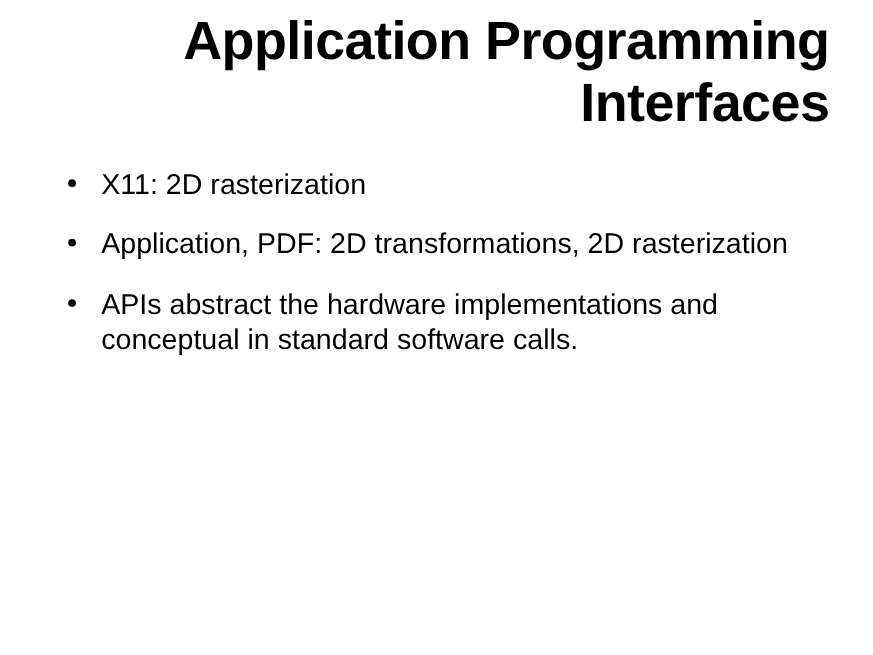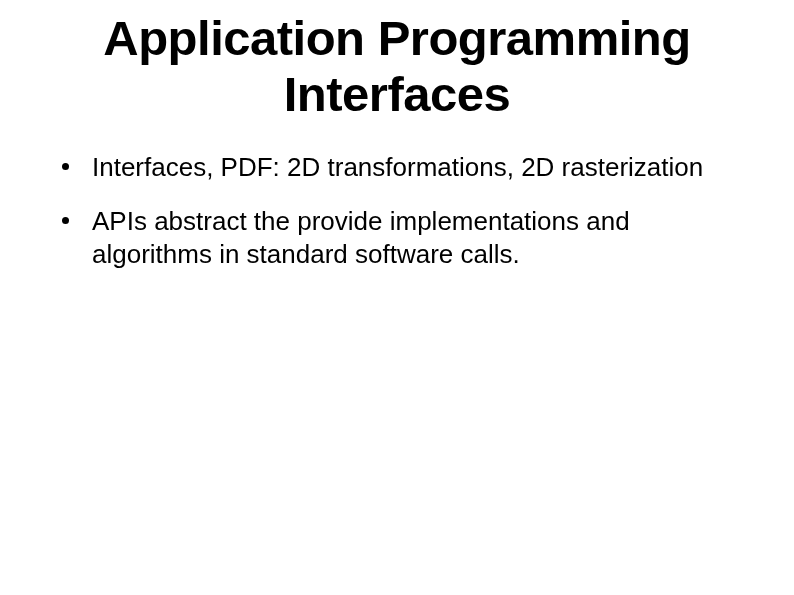--- a/index.html
+++ b/index.html
@@ -13,21 +13,21 @@
     background: #ffffff;
     font-family: Verdana, Geneva, sans-serif;
     color: #000000;
     padding: 10px 40px 30px 40px;
     overflow: hidden;
   }
   .slide-title {
     font-family: Arial, Helvetica, sans-serif;
     font-size: 49px;
     font-weight: bold;
-    text-align: center;
+    text-align: right;
     line-height: 1.15;
     margin-bottom: 28px;
     letter-spacing: -0.5px;
   }
   .bullet-list {
     list-style: none;
     padding-left: 22px;
   }
   .bullet-item {
     position: relative;
@@ -46,15 +46,16 @@
     background: #000000;
     border-radius: 50%;
   }
 </style>
 </head>
 <body>
 
 <h1 class="slide-title">Application Programming Interfaces</h1>
 
 <ul class="bullet-list">
-  <li class="bullet-item">Interfaces, PDF: 2D transformations, 2D rasterization</li>
-  <li class="bullet-item">APIs abstract the provide implementations and algorithms in standard software calls.</li>
+  <li class="bullet-item">X11: 2D rasterization</li>
+  <li class="bullet-item">Application, PDF: 2D transformations, 2D rasterization</li>
+  <li class="bullet-item">APIs abstract the hardware implementations and conceptual in standard software calls.</li>
 </ul>
 
 </body></html>

